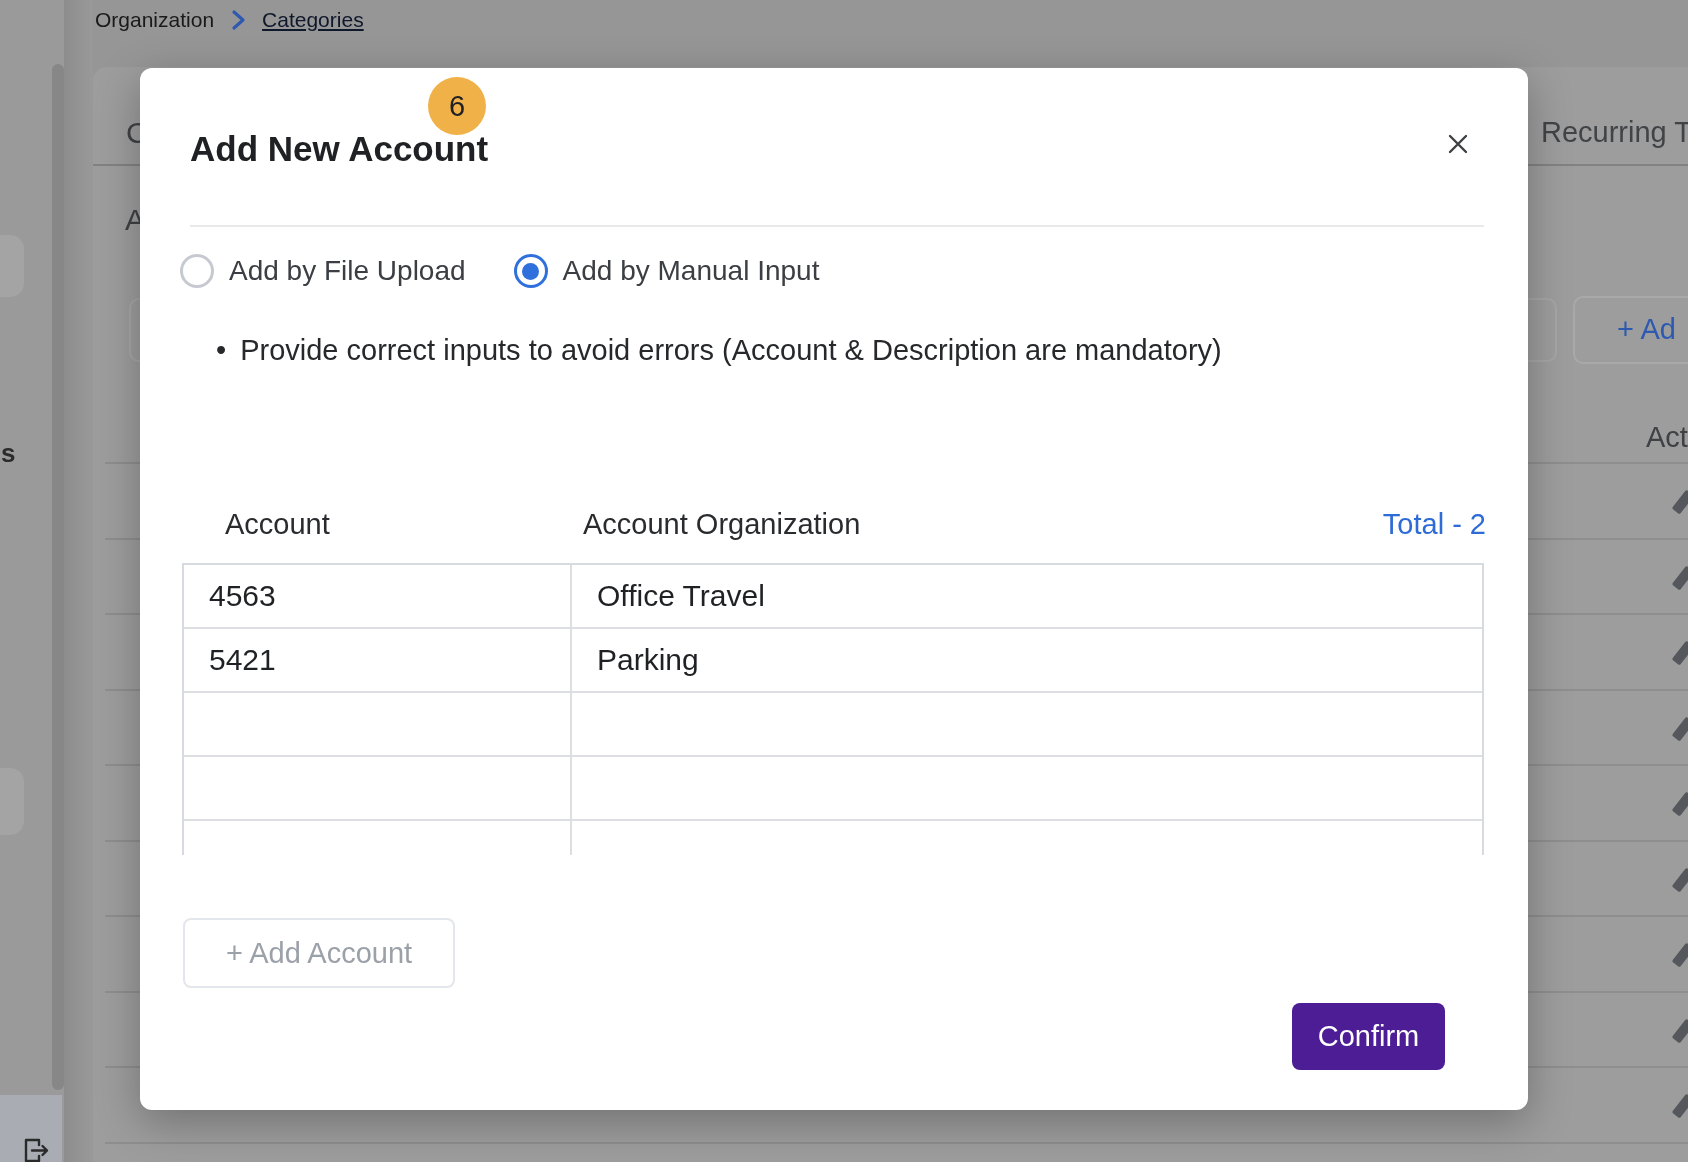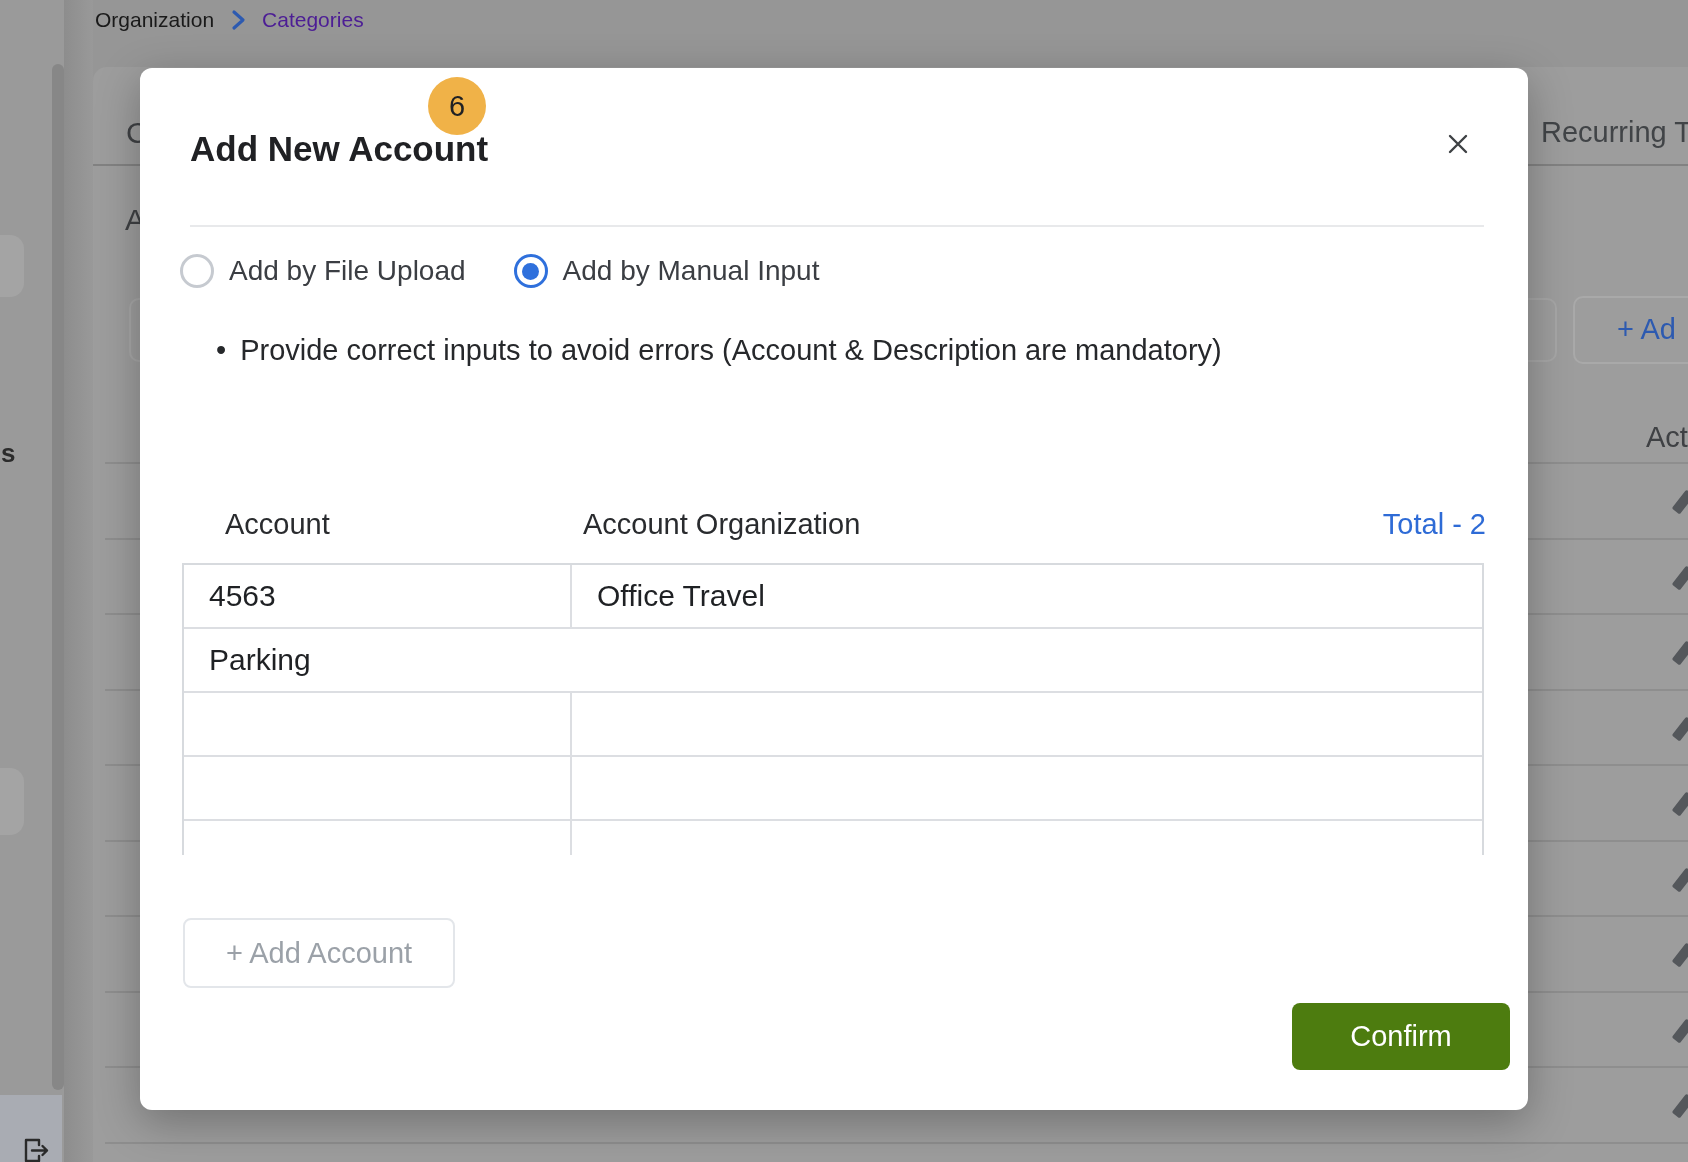--- a/index.html
+++ b/index.html
@@ -11,21 +11,21 @@
   #rail-tab-1{top:235px;height:62px;}
   #rail-tab-2{top:768px;height:67px;}
   #rail-s{left:1px;top:438px;font-size:26px;font-weight:600;color:#2b2b2b;}
   #scroll-strip{left:52px;top:64px;width:12px;height:1026px;background:#878787;border-radius:6px;}
   #shadow-col{left:64px;top:0;width:29px;height:1162px;background:linear-gradient(90deg,#8d8d8d,#999999);}
   #bottom-panel{left:0;top:1095px;width:62px;height:67px;background:#a9acb3;}
   #logout{left:20px;top:1135px;width:30px;height:30px;}
   #card{left:93px;top:67px;width:1595px;height:1095px;background:#9d9d9d;border-radius:14px 0 0 0;}
   #breadcrumb{left:95px;top:8px;display:flex;align-items:flex-start;gap:14px;height:28px;}
   #bc-org{font-size:21px;font-weight:500;color:#1a1a1a;}
-  #bc-cat{font-size:21px;font-weight:500;color:#4c1d95;}
+  #bc-cat{font-size:21px;font-weight:500;color:#0f172a;text-decoration:underline;}
   #bg-tab-c{left:126px;top:116px;font-size:30px;font-weight:500;color:#3f4144;}
   #bg-recurring{left:1541px;top:116px;font-size:29px;font-weight:500;color:#414447;white-space:nowrap;}
   #bg-tabline{left:93px;top:164px;width:1595px;height:2px;background:#828282;}
   #bg-fragA{left:125px;top:203px;font-size:30px;font-weight:500;color:#3f4144;}
   #bg-search{left:129px;top:298px;width:1428px;height:64px;border:2px solid #a6a6a6;border-radius:10px;box-sizing:border-box;}
   #bg-addbtn{left:1573px;top:296px;width:150px;height:68px;border:2px solid #a9a9a9;border-radius:10px;box-sizing:border-box;
              color:#2d5ab0;font-size:29px;font-weight:500;line-height:62px;padding-left:42px;white-space:nowrap;}
   #bg-acti{left:1646px;top:421px;font-size:29px;font-weight:500;color:#3f4144;white-space:nowrap;}
   .bg-rowline{left:105px;width:1583px;height:2px;background:#8c8c8c;opacity:.85;}
   .bg-mark{left:1678px;width:10px;height:24px;background:#54575b;border-radius:2px;transform:rotate(38deg);}
@@ -51,21 +51,21 @@
   #acct-table{left:42px;top:495px;width:1302px;height:292px;border:2px solid #d7dade;border-bottom:none;
               box-sizing:border-box;overflow:hidden;background:#fff;}
   .trow{display:flex;height:62px;border-bottom:2px solid #dcdee2;}
   .tcell{box-sizing:border-box;line-height:62px;font-size:30px;color:#1f2124;padding-left:25px;white-space:nowrap;overflow:hidden;}
   .tcell-account{width:388px;border-right:2px solid #dcdee2;}
   .tcell-desc{flex:1;}
   #btn-addacct{left:43px;top:850px;width:272px;height:70px;border:2px solid #e3e6ea;border-radius:8px;box-sizing:border-box;
                background:#fff;color:#9ba1a8;font-size:29px;display:flex;align-items:center;justify-content:center;cursor:pointer;}
   #btn-cancel{left:948px;top:935px;width:175px;height:67px;border:2px solid #e0e3e8;border-radius:8px;box-sizing:border-box;
               background:#fff;color:#2e6bd6;font-size:29px;font-weight:500;display:flex;align-items:center;justify-content:center;cursor:pointer;}
-  #btn-confirm{left:1152px;top:935px;width:218px;height:67px;border-radius:8px;background:#4d7c0f;color:#ffffff;
+  #btn-confirm{left:1152px;top:935px;width:153px;height:67px;border-radius:8px;background:#4c1d95;color:#ffffff;
                font-size:29px;font-weight:500;display:flex;align-items:center;justify-content:center;cursor:pointer;}
 </style>
 </head>
 <body>
 
 <div class="abs" id="rail"></div>
 <div class="abs rail-tab" id="rail-tab-1"></div>
 <div class="abs rail-tab" id="rail-tab-2"></div>
 <div class="abs" id="rail-s">s</div>
 <div class="abs" id="scroll-strip"></div>
@@ -151,20 +151,21 @@
   <div class="abs" id="hdr-account">Account</div>
   <div class="abs" id="hdr-desc">Account Organization</div>
   <div class="abs" id="hdr-total">Total - 2</div>
 
   <div class="abs" id="acct-table">
     <div class="trow">
       <div class="tcell tcell-account">4563</div>
       <div class="tcell tcell-desc">Office Travel</div>
     </div>
     <div class="trow">
+      <div class="tcell tcell-account">5421</div>
       <div class="tcell tcell-desc">Parking</div>
     </div>
     <div class="trow">
       <div class="tcell tcell-account"></div>
       <div class="tcell tcell-desc"></div>
     </div>
     <div class="trow">
       <div class="tcell tcell-account"></div>
       <div class="tcell tcell-desc"></div>
     </div>

